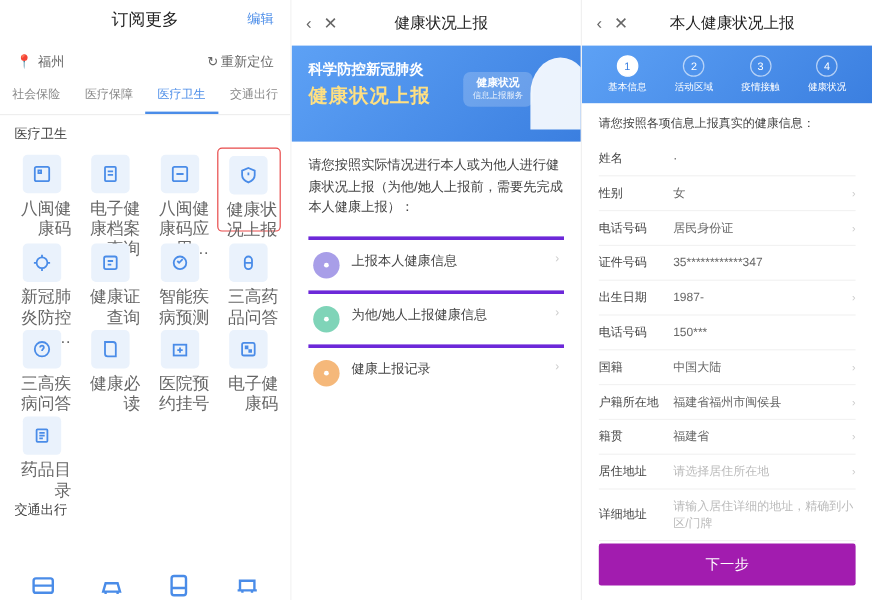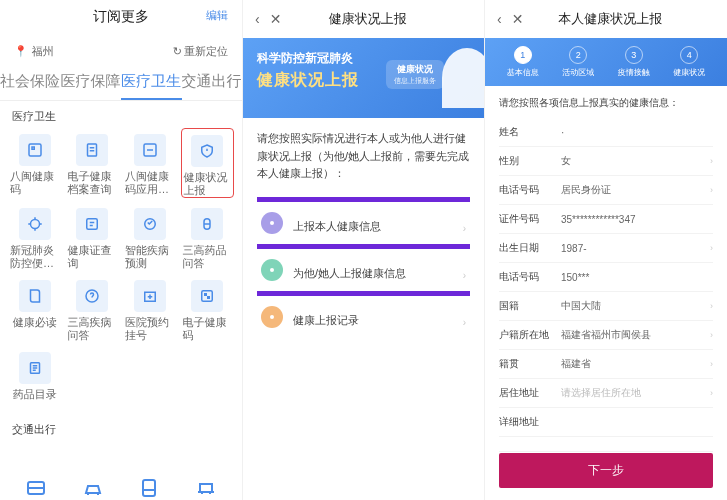--- a/index.html
+++ b/index.html
@@ -10,47 +10,47 @@
 .s3{width:242px}
 
 
 .s1-header{display:flex;padding:8px 14px;height:38px}
 .s1-title{flex:1;text-align:center;font-size:14px;font-weight:500;color:#222}
 .s1-edit{font-size:11px;color:#4a8ce8;position:absolute;right:14px}
 .s1-loc{display:flex;align-items:center;justify-content:space-between;padding:6px 14px;font-size:11px;color:#666}
 .s1-loc-left{display:flex;align-items:center;gap:4px}
 .s1-loc-right{display:flex;align-items:center;gap:2px}
 .s1-tabs{display:flex;border-bottom:1px solid #eee}
-.s1-tab{flex:1;text-align:left;padding:7px 0;font-size:15px;color:#888}
+.s1-tab{flex:1;text-align:center;padding:7px 0;font-size:10px;color:#888}
 .s1-tab.active{color:#4a8ce8;border-bottom:2px solid #4a8ce8}
 .s1-section{padding:8px 12px 4px;font-size:11px;color:#444}
 .s1-grid{display:grid;grid-template-columns:repeat(4,1fr);padding:0 8px;gap:4px}
 .s1-item{display:flex;flex-direction:column;align-items:center;padding:6px 2px;gap:4px}
 .s1-icon{width:32px;height:32px;background:#eaf2fc;border-radius:4px;display:flex;align-items:center;justify-content:center}
 .s1-icon svg{width:18px;height:18px;fill:none;stroke:#4a8ce8;stroke-width:2}
-.s1-label{font-size:11px;color:#666;text-align:left;line-height:1.2;height:20px}
+.s1-label{font-size:14px;color:#666;text-align:right;line-height:1.2;height:20px}
 .s1-item.highlight{border:1.5px solid #e84a4a;border-radius:4px}
 .s1-bottom{position:absolute;bottom:0;left:0;right:0;display:grid;grid-template-columns:repeat(4,1fr);padding:6px 8px 0}
 .s1-bicon{display:flex;justify-content:center;align-items:center}
 .s1-bicon svg{width:28px;height:24px;fill:none;stroke:#4a8ce8;stroke-width:2}
 
 
 .s2-header{display:flex;align-items:center;padding:8px 12px;height:38px;gap:10px}
 .s2-back{font-size:14px;color:#666}
 .s2-close{font-size:14px;color:#666}
 .s2-title{flex:1;text-align:center;font-size:13px;font-weight:500;color:#222;margin-left:-28px}
 .s2-banner{height:80px;background:linear-gradient(135deg,#5da1f5 0%,#3b7fe0 100%);padding:12px 14px;position:relative;color:#fff;overflow:hidden}
 .s2-b1{font-size:12px;font-weight:700;margin-bottom:3px}
 .s2-b2{font-size:16px;font-weight:700;letter-spacing:1px}
 .s2-b2 span{color:#ffe082}
 .s2-badge{position:absolute;right:40px;top:22px;background:rgba(255,255,255,0.2);border-radius:6px;padding:4px 8px;font-size:9px;text-align:center;line-height:1.3}
 .s2-doctor{position:absolute;right:-8px;top:10px;width:50px;height:60px;background:#fff;border-radius:50% 50% 0 0;opacity:0.9}
 .s2-body{padding:12px 14px}
 .s2-prompt{font-size:11px;color:#444;line-height:1.6;margin-bottom:14px}
-.s2-row{display:flex;align-items:flex-end;padding:10px 4px;gap:10px;border-top:5px solid #6d28d9}
+.s2-row{display:flex;align-items:flex-start;padding:10px 4px;gap:10px;border-top:3px solid #6d28d9}
 .s2-rico{width:22px;height:22px;border-radius:50%;display:flex;align-items:center;justify-content:center}
 .s2-rico.purple{background:#a89ee8}
 .s2-rico.green{background:#7fd4b8}
 .s2-rico.orange{background:#f5b87a}
 .s2-rico svg{width:12px;height:12px;fill:#fff}
 .s2-rtxt{flex:1;font-size:11px;color:#444}
 .s2-chev{color:#ccc;font-size:10px}
 
 
 .s3-header{display:flex;align-items:center;padding:8px 12px;height:38px;gap:10px}
@@ -60,21 +60,21 @@
 .s3-sc{width:18px;height:18px;border:1px solid rgba(255,255,255,0.6);border-radius:50%;display:flex;align-items:center;justify-content:center;font-size:9px;background:transparent}
 .s3-step.active .s3-sc{background:#fff;color:#3b7fe0;border-color:#fff}
 .s3-sl{font-size:8px}
 .s3-body{padding:10px 14px;height:calc(100% - 130px);overflow:hidden}
 .s3-prompt{font-size:10px;color:#444;margin-bottom:8px}
 .s3-field{display:flex;align-items:center;padding:7px 0;border-bottom:1px solid #f2f2f2;font-size:10px}
 .s3-fl{width:62px;color:#444}
 .s3-fv{flex:1;color:#666}
 .s3-fv.ph{color:#bbb}
 .s3-fch{color:#ccc;font-size:9px}
-.s3-btn{position:absolute;bottom:12px;left:14px;right:14px;background:#be185d;color:#fff;text-align:center;padding:9px;font-size:12px;border-radius:2px}
+.s3-btn{position:absolute;bottom:12px;left:14px;right:14px;background:#a21caf;color:#fff;text-align:center;padding:9px;font-size:12px;border-radius:2px}
 </style>
 </head>
 <body>
 
 <div class="screen s1">
   <div class="s1-header">
     <div class="s1-title">订阅更多</div>
     <div class="s1-edit">编辑</div>
   </div>
   <div class="s1-loc">
@@ -163,33 +163,33 @@
           <svg viewBox="0 0 24 24">
             <rect x="8" y="5" width="8" height="14" rx="4"></rect>
             <path d="M8 12h8"></path>
           </svg>
         </div>
         <div class="s1-label">三高药品问答</div>
       </div>
       <div class="s1-item">
         <div class="s1-icon">
           <svg viewBox="0 0 24 24">
-            <path d="M6 4h9a3 3 0 013 3v13H9a3 3 0 01-3-3z"></path>
-          </svg>
-        </div>
-        <div class="s1-label">健康必读</div>
-      </div>
-      <div class="s1-item">
-        <div class="s1-icon">
-          <svg viewBox="0 0 24 24">
             <circle cx="12" cy="12" r="8"></circle>
             <path d="M10 10a2 2 0 114 0c0 2-2 2-2 4"></path>
           </svg>
         </div>
         <div class="s1-label">三高疾病问答</div>
+      </div>
+      <div class="s1-item">
+        <div class="s1-icon">
+          <svg viewBox="0 0 24 24">
+            <path d="M6 4h9a3 3 0 013 3v13H9a3 3 0 01-3-3z"></path>
+          </svg>
+        </div>
+        <div class="s1-label">健康必读</div>
       </div>
       <div class="s1-item">
         <div class="s1-icon">
           <svg viewBox="0 0 24 24">
             <rect x="5" y="7" width="14" height="12"></rect>
             <path d="M12 10v6M9 13h6"></path>
           </svg>
         </div>
         <div class="s1-label">医院预约挂号</div>
       </div>
@@ -357,18 +357,19 @@
           <div class="s3-fv">福建省</div>
           <div class="s3-fch">›</div>
         </div>
         <div class="s3-field">
           <div class="s3-fl">居住地址</div>
           <div class="s3-fv ph">请选择居住所在地</div>
           <div class="s3-fch">›</div>
         </div>
         <div class="s3-field">
           <div class="s3-fl">详细地址</div>
+          <div class="s3-fv ph">请输入居住详细的地址，精确到小区/门牌</div>
         </div>
         <div class="s3-field"></div>
       </div>
   </div>
   <div class="s3-btn">下一步</div>
 </div>
 
 </body></html>

